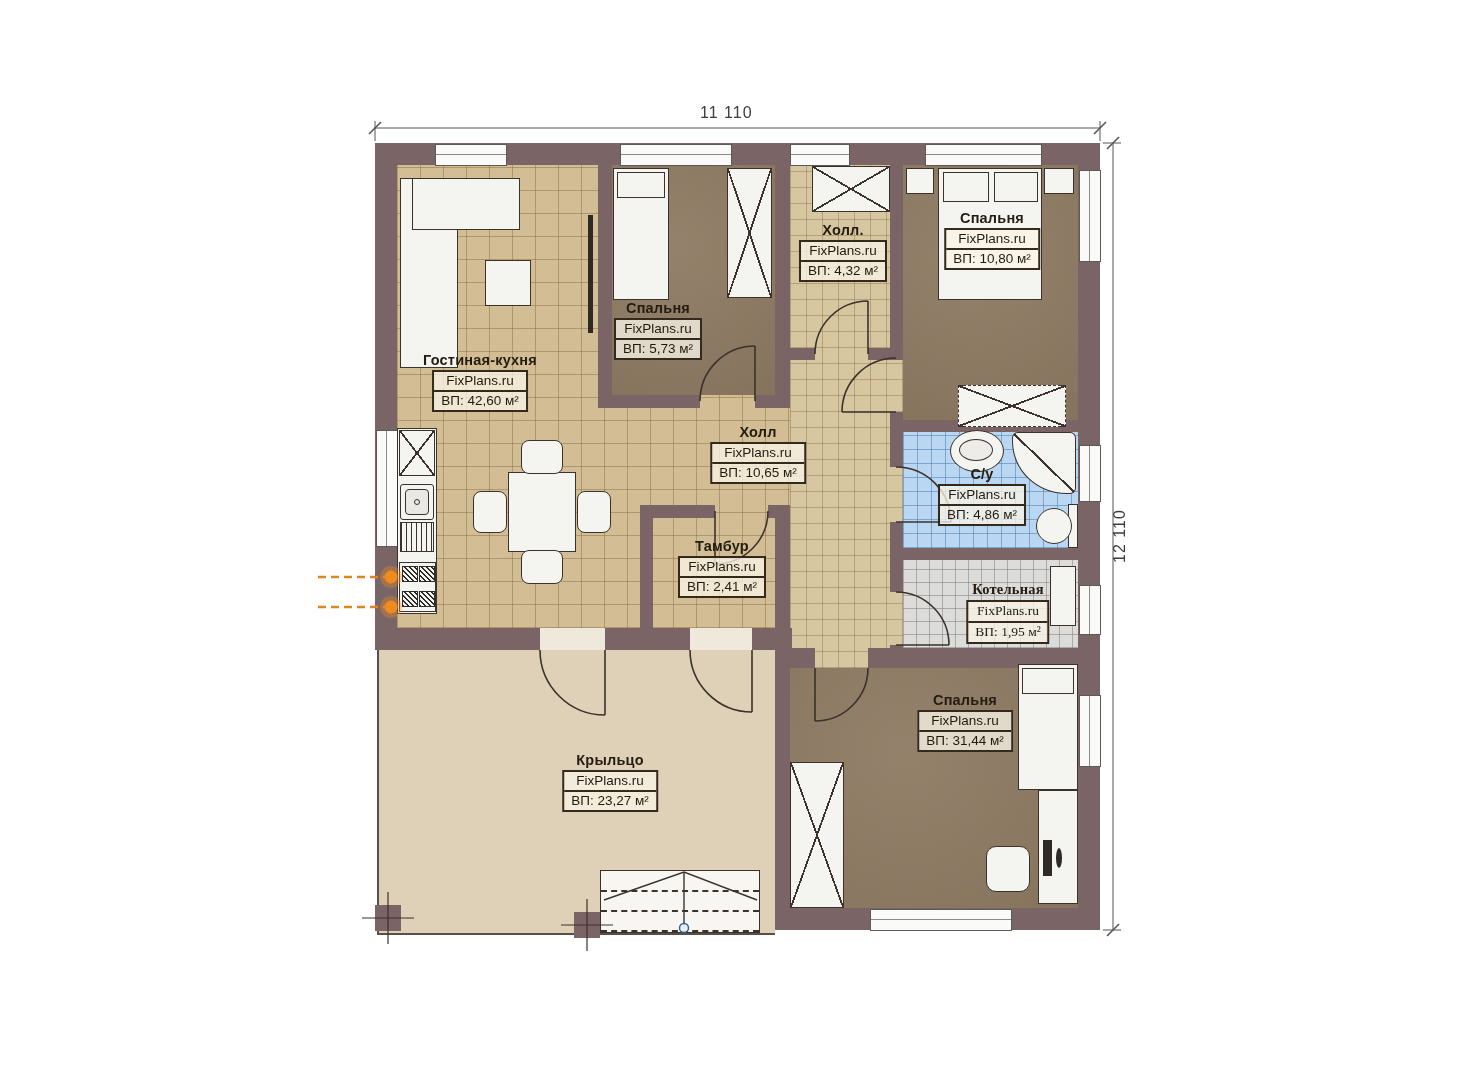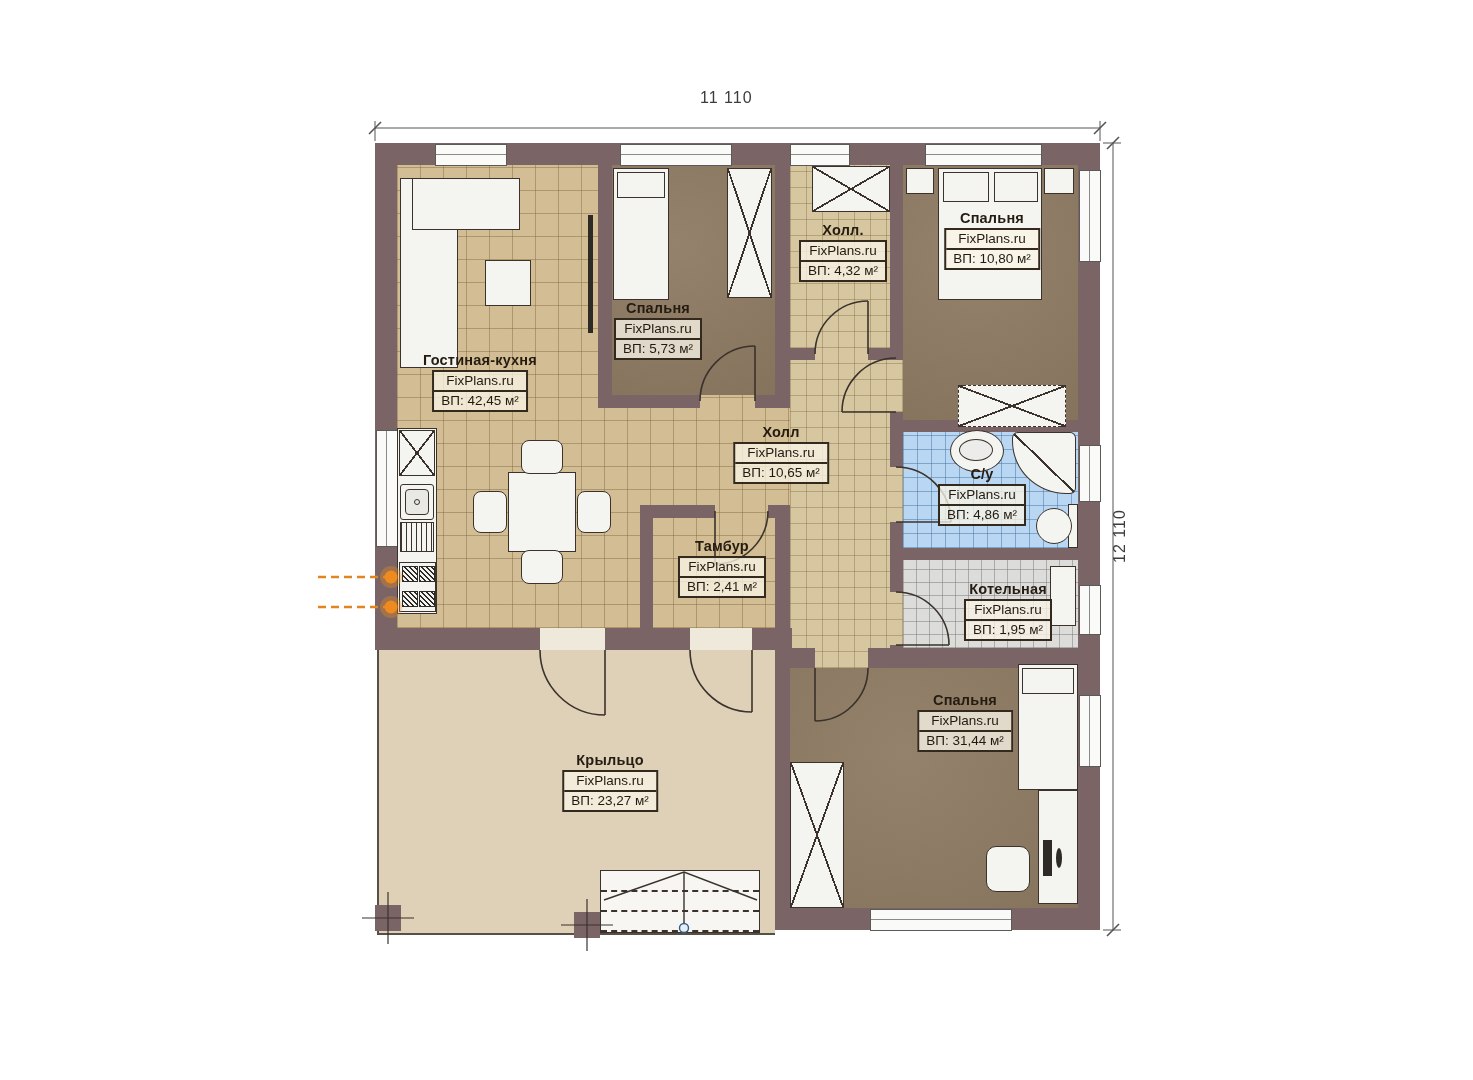--- a/index.html
+++ b/index.html
@@ -217,28 +217,28 @@
     <line x1="369" y1="134" x2="381" y2="122" stroke-width="1.6"></line>
     <line x1="1094" y1="134" x2="1106" y2="122" stroke-width="1.6"></line>
     <line x1="1113" y1="143" x2="1113" y2="930"></line>
     <line x1="1103" y1="143" x2="1121" y2="143"></line>
     <line x1="1103" y1="930" x2="1121" y2="930"></line>
     <line x1="1107" y1="149" x2="1119" y2="137" stroke-width="1.6"></line>
     <line x1="1107" y1="936" x2="1119" y2="924" stroke-width="1.6"></line>
   </g>
 </svg>
 
-<div class="dim-text" style="left:700px;top:89px;">11 110</div>
+<div class="dim-text" style="left:700px;top:104px;">11 110</div>
 <div class="dim-text dim-v" style="left:1093px;top:527px;">12 110</div>
 
 <div class="room-label" style="left:480px;top:352px;">
   <div class="room-name">Гостиная-кухня</div>
   <div class="label-box">
     <span class="wm">FixPlans.ru</span>
-    <span class="ar">ВП: 42,45 м²</span>
+    <span class="ar">ВП: 42,60 м²</span>
   </div>
 </div>
 <div class="room-label" style="left:658px;top:300px;">
   <div class="room-name">Спальня</div>
   <div class="label-box">
     <span class="wm">FixPlans.ru</span>
     <span class="ar">ВП: 5,73 м²</span>
   </div>
 </div>
 <div class="room-label" style="left:843px;top:222px;">
@@ -248,42 +248,42 @@
     <span class="ar">ВП: 4,32 м²</span>
   </div>
 </div>
 <div class="room-label" style="left:992px;top:210px;">
   <div class="room-name">Спальня</div>
   <div class="label-box">
     <span class="wm">FixPlans.ru</span>
     <span class="ar">ВП: 10,80 м²</span>
   </div>
 </div>
-<div class="room-label" style="left:758px;top:424px;margin-left:23px;">
+<div class="room-label" style="left:758px;top:424px;">
   <div class="room-name">Холл</div>
   <div class="label-box">
     <span class="wm">FixPlans.ru</span>
     <span class="ar">ВП: 10,65 м²</span>
   </div>
 </div>
 <div class="room-label" style="left:982px;top:466px;">
   <div class="room-name">С/у</div>
   <div class="label-box">
     <span class="wm">FixPlans.ru</span>
     <span class="ar">ВП: 4,86 м²</span>
   </div>
 </div>
 <div class="room-label" style="left:722px;top:538px;">
   <div class="room-name">Тамбур</div>
   <div class="label-box">
     <span class="wm">FixPlans.ru</span>
     <span class="ar">ВП: 2,41 м²</span>
   </div>
 </div>
-<div class="room-label" style="left:1008px;top:581px;">
+<div class="room-label" style="left:1008px;top:581px;font-family:Liberation Serif, serif;">
   <div class="room-name">Котельная</div>
   <div class="label-box">
     <span class="wm">FixPlans.ru</span>
     <span class="ar">ВП: 1,95 м²</span>
   </div>
 </div>
 <div class="room-label" style="left:965px;top:692px;">
   <div class="room-name">Спальня</div>
   <div class="label-box">
     <span class="wm">FixPlans.ru</span>

